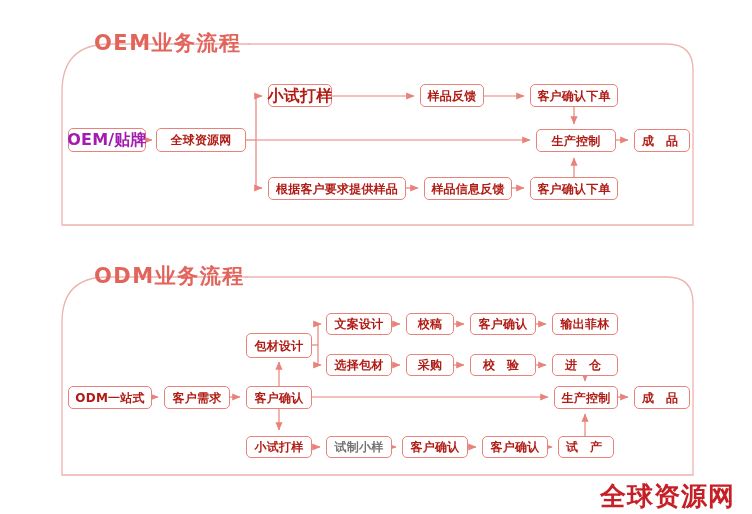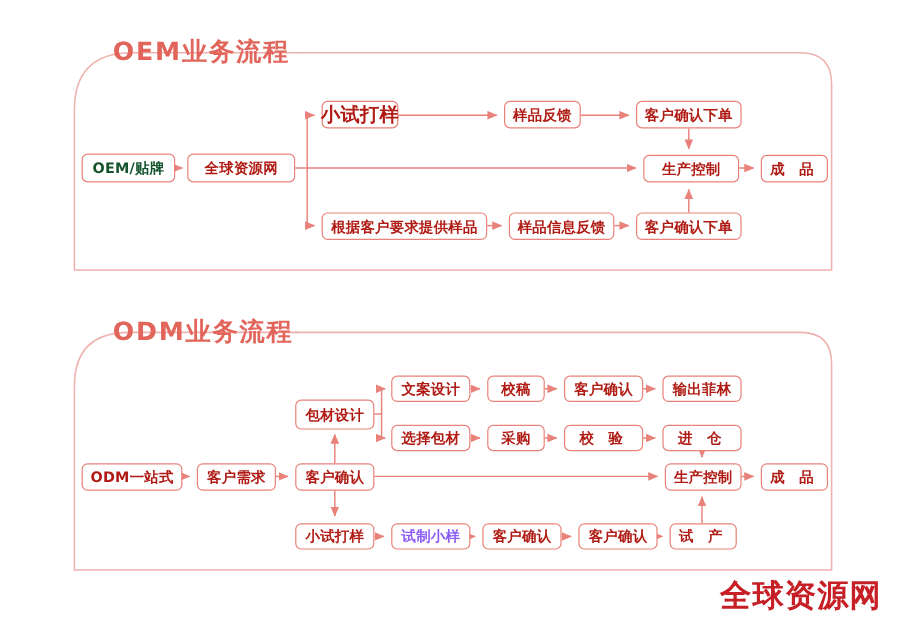--- a/index.html
+++ b/index.html
@@ -138,21 +138,21 @@
 
       <path d="M618,397 L628,397" marker-end="url(#ar)"></path>
     </g>
   </svg>
 
   <div class="section-title" style="left:94px; top:29px; font-size:21px;">OEM业务流程</div>
 
   <div class="section-title" style="left:94px; top:262px; font-size:21px;">ODM业务流程</div>
 
   <div id="nodes-layer">
-      <div class="node" style="left: 68px; top: 128px; width: 78px; height: 24px; font-size: 12px; border-color: rgb(232, 130, 122); color: #14532d;">OEM/贴牌</div>
+      <div class="node" style="left: 68px; top: 128px; width: 78px; height: 24px; font-size: 16px; border-color: rgb(232, 130, 122); color: #a21caf;">OEM/贴牌</div>
       <div class="node" style="left: 156px; top: 128px; width: 90px; height: 24px; font-size: 12px; border-color: rgb(232, 130, 122); color: rgb(176, 28, 21);">全球资源网</div>
       <div class="node" style="left: 268px; top: 84px; width: 64px; height: 23px; font-size: 16px; border-color: rgb(232, 130, 122); color: rgb(176, 28, 21);">小试打样</div>
       <div class="node" style="left: 420px; top: 84px; width: 64px; height: 23px; font-size: 12px; border-color: rgb(232, 130, 122); color: rgb(176, 28, 21);">样品反馈</div>
       <div class="node" style="left: 530px; top: 84px; width: 88px; height: 23px; font-size: 12px; border-color: rgb(232, 130, 122); color: rgb(176, 28, 21);">客户确认下单</div>
       <div class="node" style="left: 268px; top: 177px; width: 138px; height: 23px; font-size: 12px; border-color: rgb(232, 130, 122); color: rgb(176, 28, 21);">根据客户要求提供样品</div>
       <div class="node" style="left: 424px; top: 177px; width: 88px; height: 23px; font-size: 12px; border-color: rgb(232, 130, 122); color: rgb(176, 28, 21);">样品信息反馈</div>
       <div class="node" style="left: 530px; top: 177px; width: 88px; height: 23px; font-size: 12px; border-color: rgb(232, 130, 122); color: rgb(176, 28, 21);">客户确认下单</div>
       <div class="node" style="left: 536px; top: 129px; width: 80px; height: 23px; font-size: 12px; border-color: rgb(232, 130, 122); color: rgb(176, 28, 21);">生产控制</div>
       <div class="node wide-sp" style="left: 634px; top: 129px; width: 56px; height: 23px; font-size: 12px; border-color: rgb(232, 130, 122); color: rgb(176, 28, 21);">成 品</div>
       <div class="node" style="left: 68px; top: 386px; width: 84px; height: 23px; font-size: 12px; border-color: rgb(232, 130, 122); color: rgb(176, 28, 21);">ODM一站式</div>
@@ -161,21 +161,21 @@
       <div class="node" style="left: 246px; top: 333px; width: 66px; height: 25px; font-size: 12px; border-color: rgb(232, 130, 122); color: rgb(176, 28, 21);">包材设计</div>
       <div class="node" style="left: 326px; top: 313px; width: 66px; height: 22px; font-size: 12px; border-color: rgb(232, 130, 122); color: rgb(176, 28, 21);">文案设计</div>
       <div class="node" style="left: 406px; top: 313px; width: 48px; height: 22px; font-size: 12px; border-color: rgb(232, 130, 122); color: rgb(176, 28, 21);">校稿</div>
       <div class="node" style="left: 470px; top: 313px; width: 66px; height: 22px; font-size: 12px; border-color: rgb(232, 130, 122); color: rgb(176, 28, 21);">客户确认</div>
       <div class="node" style="left: 552px; top: 313px; width: 66px; height: 22px; font-size: 12px; border-color: rgb(232, 130, 122); color: rgb(176, 28, 21);">输出菲林</div>
       <div class="node" style="left: 326px; top: 354px; width: 66px; height: 22px; font-size: 12px; border-color: rgb(232, 130, 122); color: rgb(176, 28, 21);">选择包材</div>
       <div class="node" style="left: 406px; top: 354px; width: 48px; height: 22px; font-size: 12px; border-color: rgb(232, 130, 122); color: rgb(176, 28, 21);">采购</div>
       <div class="node wide-sp" style="left: 470px; top: 354px; width: 66px; height: 22px; font-size: 12px; border-color: rgb(232, 130, 122); color: rgb(176, 28, 21);">校 验</div>
       <div class="node wide-sp" style="left: 552px; top: 354px; width: 66px; height: 22px; font-size: 12px; border-color: rgb(232, 130, 122); color: rgb(176, 28, 21);">进 仓</div>
       <div class="node" style="left: 246px; top: 436px; width: 66px; height: 22px; font-size: 12px; border-color: rgb(232, 130, 122); color: rgb(176, 28, 21);">小试打样</div>
-      <div class="node" style="left: 326px; top: 436px; width: 66px; height: 22px; font-size: 12px; border-color: rgb(232, 130, 122); color: #8b5cf6;">试制小样</div>
+      <div class="node" style="left: 326px; top: 436px; width: 66px; height: 22px; font-size: 12px; border-color: rgb(232, 130, 122); color: #737373;">试制小样</div>
       <div class="node" style="left: 402px; top: 436px; width: 66px; height: 22px; font-size: 12px; border-color: rgb(232, 130, 122); color: rgb(176, 28, 21);">客户确认</div>
       <div class="node" style="left: 482px; top: 436px; width: 66px; height: 22px; font-size: 12px; border-color: rgb(232, 130, 122); color: rgb(176, 28, 21);">客户确认</div>
       <div class="node wide-sp" style="left: 558px; top: 436px; width: 56px; height: 22px; font-size: 12px; border-color: rgb(232, 130, 122); color: rgb(176, 28, 21);">试 产</div>
       <div class="node" style="left: 554px; top: 386px; width: 64px; height: 23px; font-size: 12px; border-color: rgb(232, 130, 122); color: rgb(176, 28, 21);">生产控制</div>
       <div class="node wide-sp" style="left: 634px; top: 386px; width: 56px; height: 23px; font-size: 12px; border-color: rgb(232, 130, 122); color: rgb(176, 28, 21);">成 品</div>
     </div>
 
   <div class="watermark" style="left:600px; top:479px; font-size:26px; color:#c62026;">全球资源网</div>
 
 </div>

